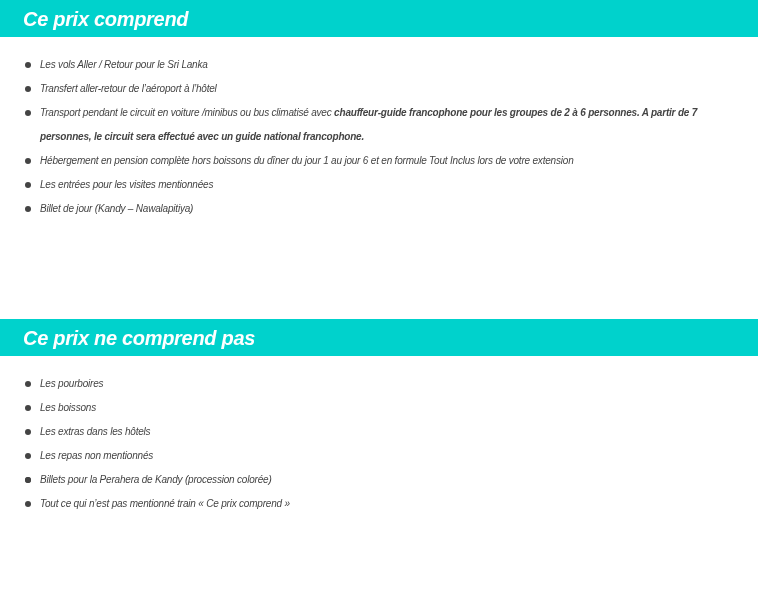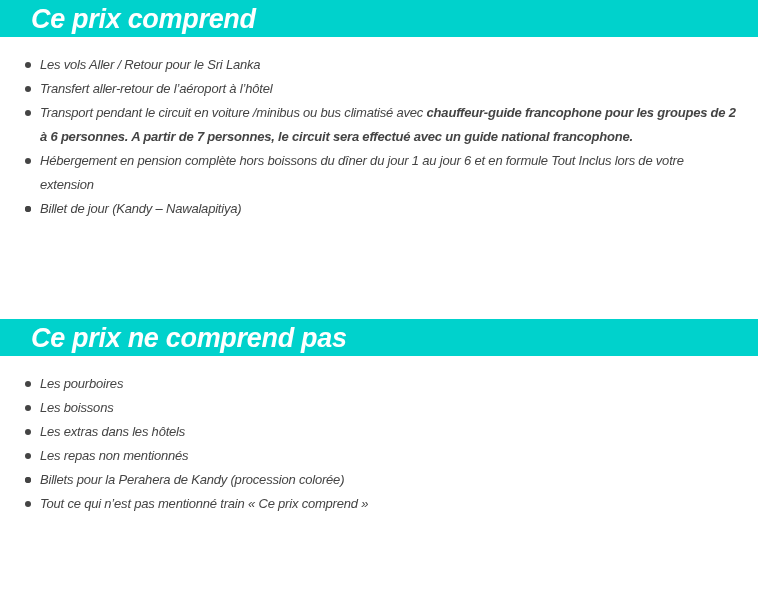--- a/index.html
+++ b/index.html
@@ -6,38 +6,38 @@
     body { width: 758px; height: 604px; overflow: hidden; font-family: "Liberation Sans", sans-serif; color: #444444; }
     .section-header {
       background: #00d2cc;
       height: 37px;
       display: flex;
       align-items: center;
       padding-left: 15px;
       box-sizing: border-box;
     }
     .section-header h2 {
-      margin: 16px;
+      margin: 8px;
       color: #ffffff;
       font-style: italic;
       font-weight: bold;
-      font-size: 27px;
+      font-size: 20px;
       letter-spacing: -0.3px;
       line-height: 1;
       padding-top: 1px;
     }
     ul.items {
       list-style: none;
       margin: 0;
       padding: 16px 20px 0 40px;
     }
     ul.items li {
       position: relative;
       font-style: italic;
-      font-size: 13px;
+      font-size: 10px;
       line-height: 24px;
       color: #444444;
       letter-spacing: -0.2px;
     }
     ul.items li .bullet {
       position: absolute;
       left: -15px;
       top: 9px;
       width: 6px;
       height: 6px;
@@ -53,21 +53,21 @@
 
 <section id="sec1">
   <div class="section-header">
     <h2>Ce prix comprend</h2>
   </div>
   <ul class="items">
     <li><span class="bullet"></span><span>Les vols Aller / Retour pour le Sri Lanka</span></li>
     <li><span class="bullet"></span><span>Transfert aller-retour de l’aéroport à l’hôtel</span></li>
     <li><span class="bullet"></span><span>Transport pendant le circuit en voiture /minibus ou bus climatisé avec </span><b>chauffeur-guide francophone pour les groupes de 2 à 6 personnes. A partir de 7 personnes, le circuit sera effectué avec un guide national francophone.</b></li>
     <li><span class="bullet"></span><span>Hébergement en pension complète hors boissons du dîner du jour 1 au jour 6 et en formule Tout Inclus lors de votre extension</span></li>
-    <li><span class="bullet"></span></li>
+    <li><span class="bullet"></span><span>Les entrées pour les visites mentionnées</span></li>
     <li><span class="bullet"></span><span>Billet de jour (Kandy – Nawalapitiya)</span></li>
   </ul>
 </section>
 
 <section id="sec2">
   <div class="section-header">
     <h2>Ce prix ne comprend pas</h2>
   </div>
   <ul class="items">
     <li><span class="bullet"></span><span>Les pourboires</span></li>

